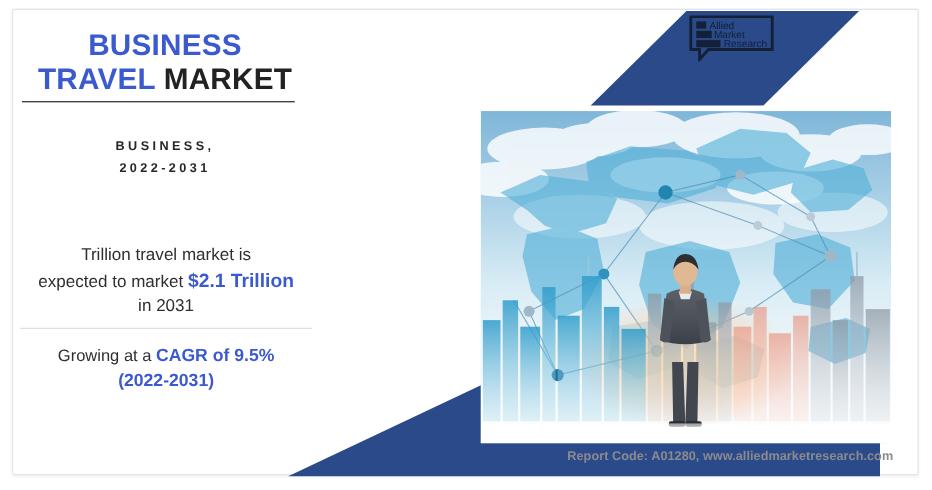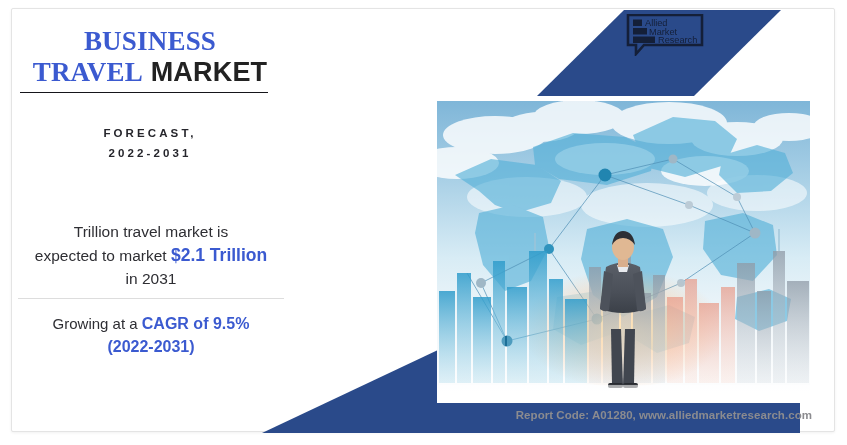--- a/index.html
+++ b/index.html
@@ -39,21 +39,21 @@
   }
   .title{
     font-size:27px;
     font-weight:700;
     line-height:1.13;
     letter-spacing:.2px;
     color:#222222;
     margin:12px 0 0 0;
     padding:0 6px;
   }
-  .title .accent{color:#3b5ad0;font-family:Liberation Serif, serif;}
+  .title .accent{color:#3b5ad0;}
 
   .rule-dark{
     position:absolute;left:20px;top:92px;
     width:248px;height:0;
     border-top:1.6px solid #15151a;
   }
 
   .subtitle{
     position:absolute;left:12px;top:104px;
     width:276px;
@@ -163,21 +163,21 @@
       <span class="accent">BUSINESS</span><br>
       <span class="accent">TRAVEL</span>
       <span>MARKET</span>
     </h1>
   </div>
 
   <div class="rule-dark"></div>
 
   <div class="subtitle">
     <br>
-    <span>FORECAST,</span><br>
+    <span>BUSINESS,</span><br>
     <span>2022-2031</span>
   </div>
 
   <div class="stat-primary">
     <span>Trillion travel market is</span><br>
     <span>expected to market</span>
     <span class="big">$2.1 Trillion</span><br>
     <span>in 2031</span>
   </div>
 

